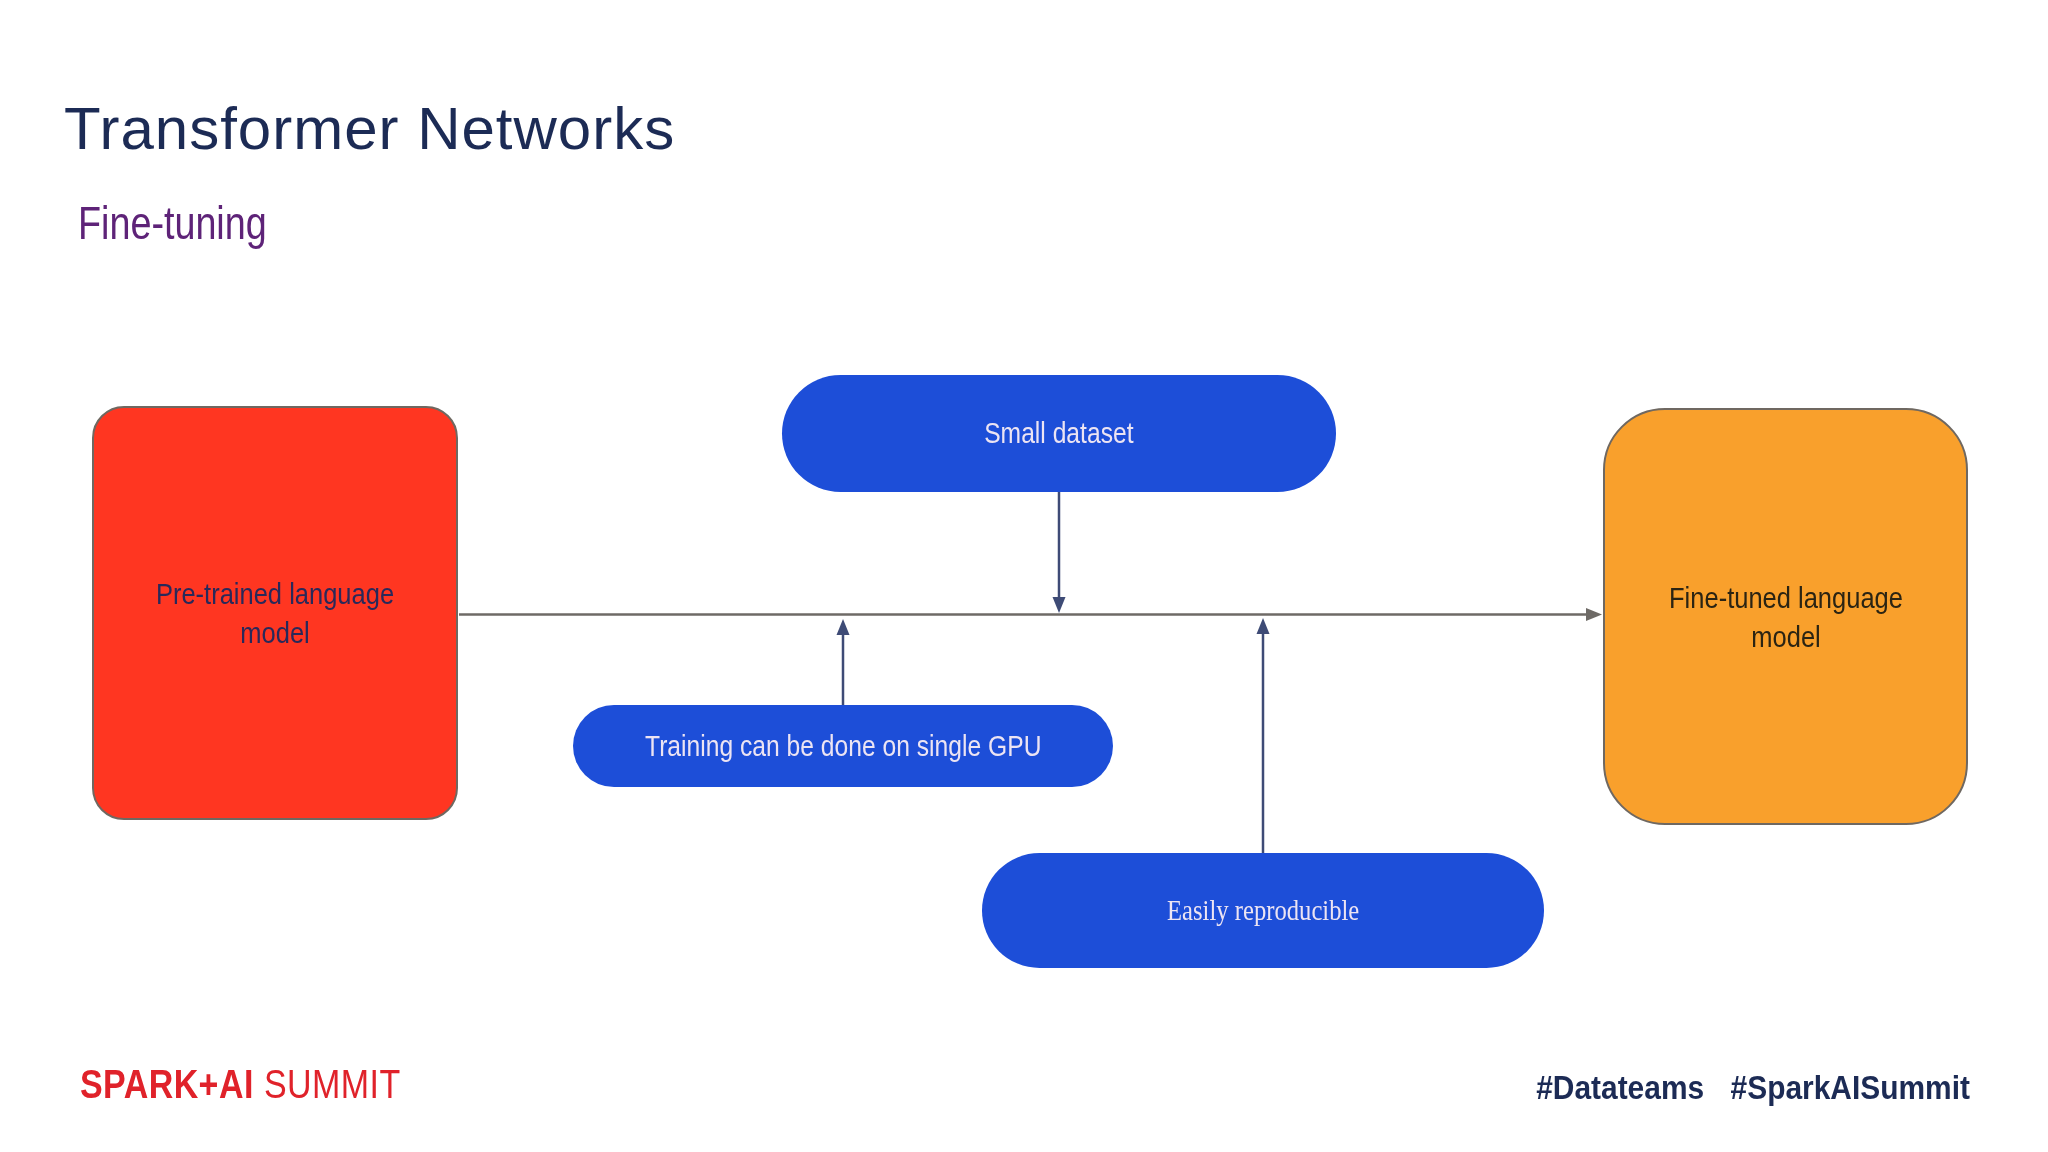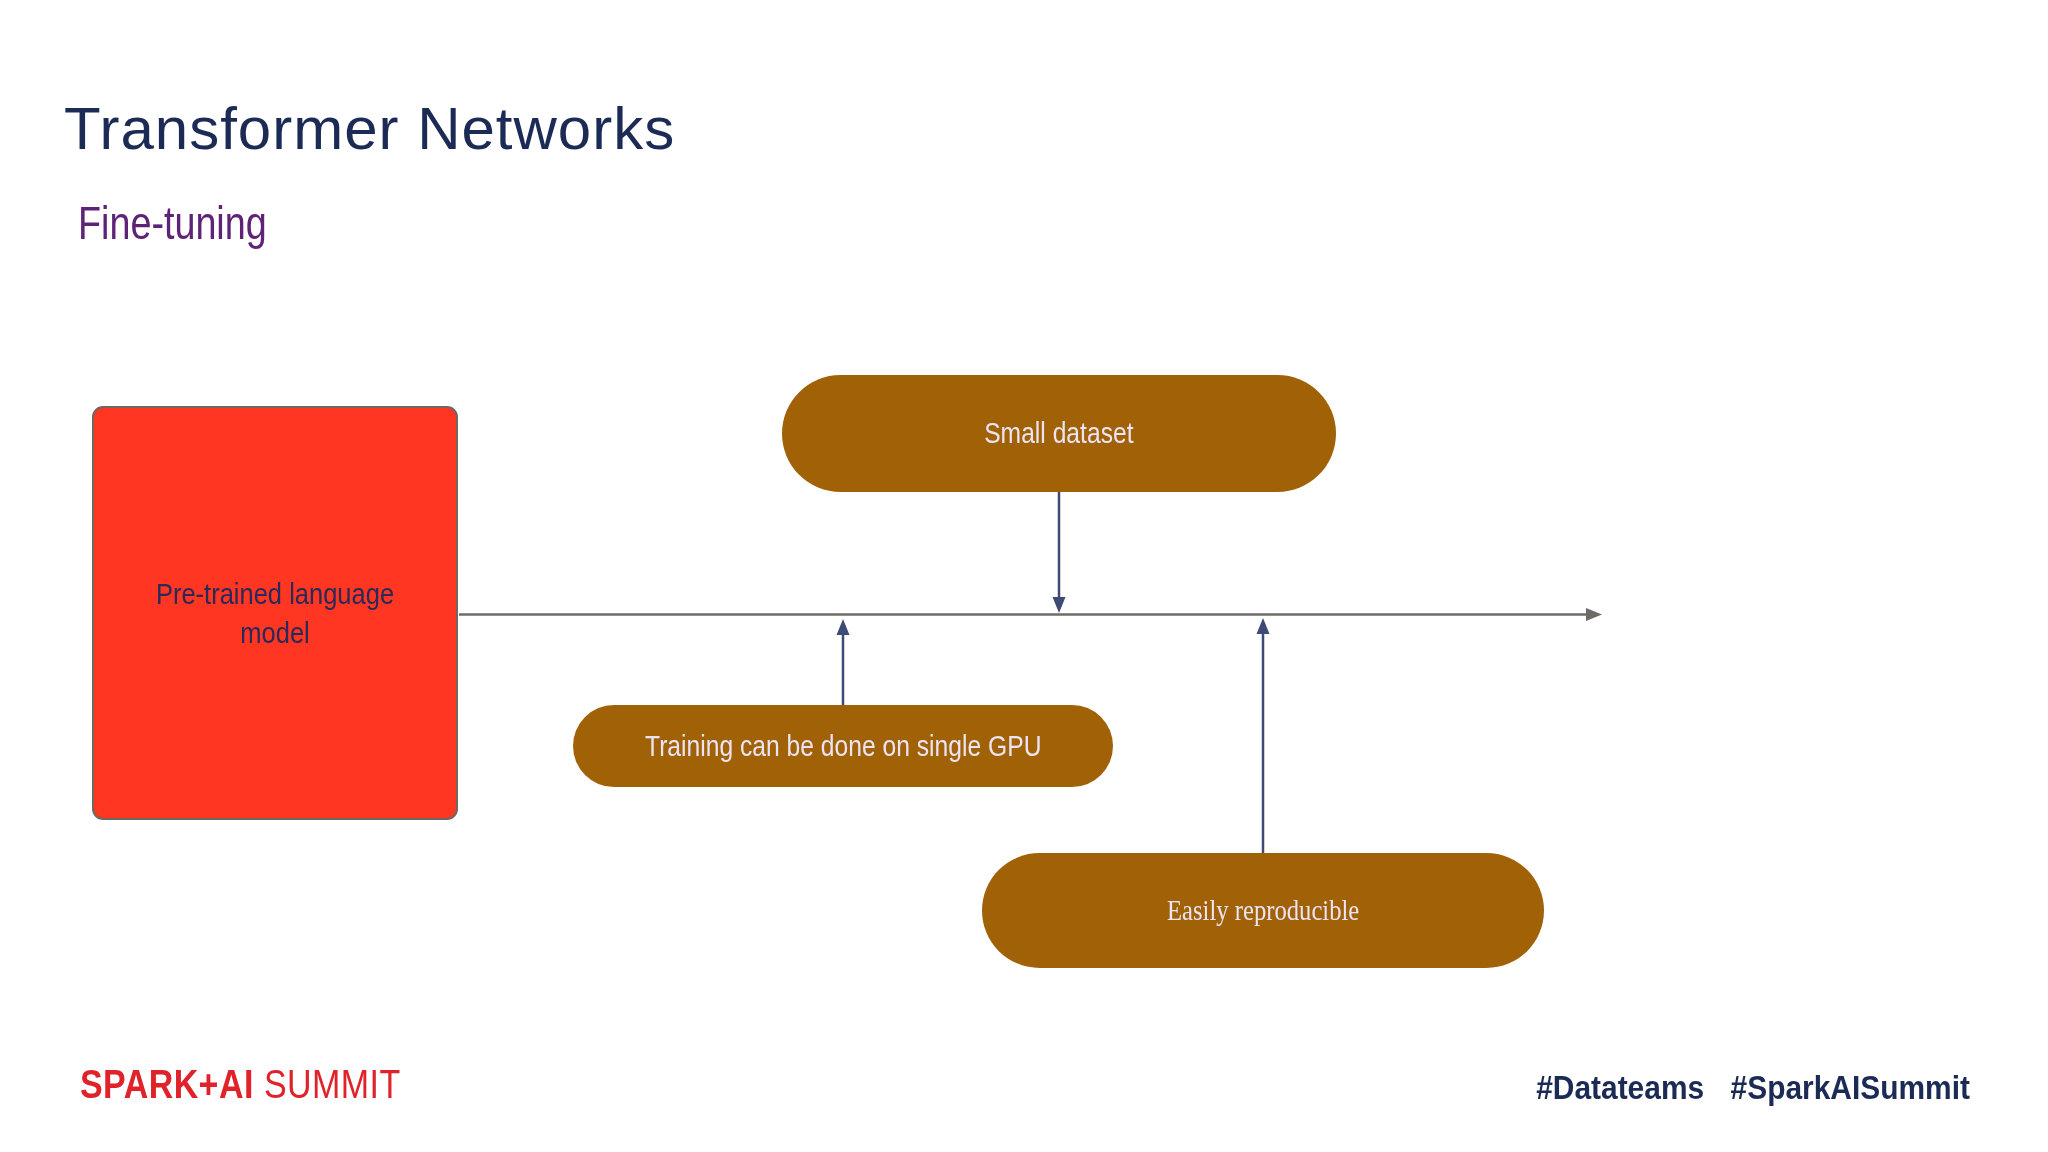--- a/index.html
+++ b/index.html
@@ -56,38 +56,38 @@
     font-size: 30px;
     line-height: 1.3;
     text-align: center;
     width: 300px;
     transform: scaleX(0.85);
     transform-origin: center;
   }
   .node-pretrained {
     left: 92px; top: 406px;
     width: 366px; height: 414px;
-    border-radius: 11px;
+    border-radius: 32px;
     background: #ff3621;
   }
   .node-pretrained .label { color: #29295a; }
   .node-finetuned {
     left: 1603px; top: 408px;
     width: 365px; height: 417px;
     border-radius: 62px;
     background: #f9a02c;
   }
   .node-finetuned .label { color: #2b2413; }
 
   .pill {
     position: absolute;
     display: flex;
     align-items: center;
     justify-content: center;
-    background: #a16207;
+    background: #1d4ed8;
     z-index: 2;
   }
   .pill .label {
     display: inline-block;
     font-size: 29px;
     color: #ece4f3;
     white-space: nowrap;
     transform: scaleX(0.85);
     transform-origin: center;
   }
@@ -150,20 +150,23 @@
     <g>
       <line x1="1263" y1="853" x2="1263" y2="632" stroke="#3e4b76" stroke-width="2.5"></line>
       <path d="M1263,618 L1256.5,634 L1269.5,634 Z" fill="#3e4b76"></path>
     </g>
   </svg>
 
   <div class="node node-pretrained">
     <span class="label">Pre-trained language model</span>
   </div>
 
+  <div class="node node-finetuned">
+    <span class="label">Fine-tuned language model</span>
+  </div>
 
   <div class="pill pill-small">
     <span class="label">Small dataset</span>
   </div>
 
   <div class="pill pill-gpu">
     <span class="label">Training can be done on single GPU</span>
   </div>
 
   <div class="pill pill-repro">

